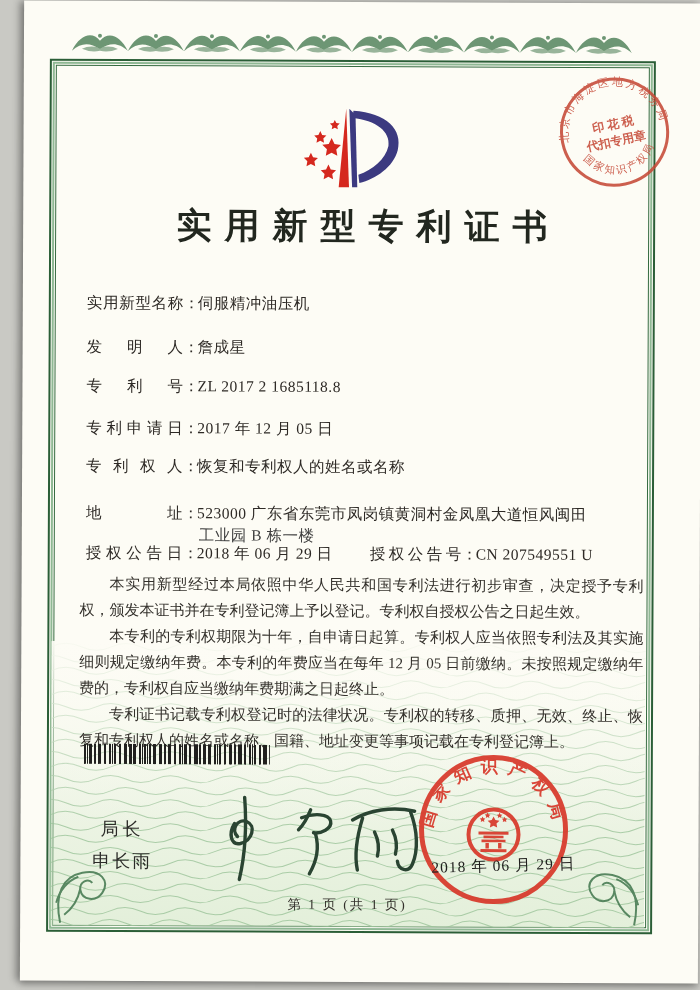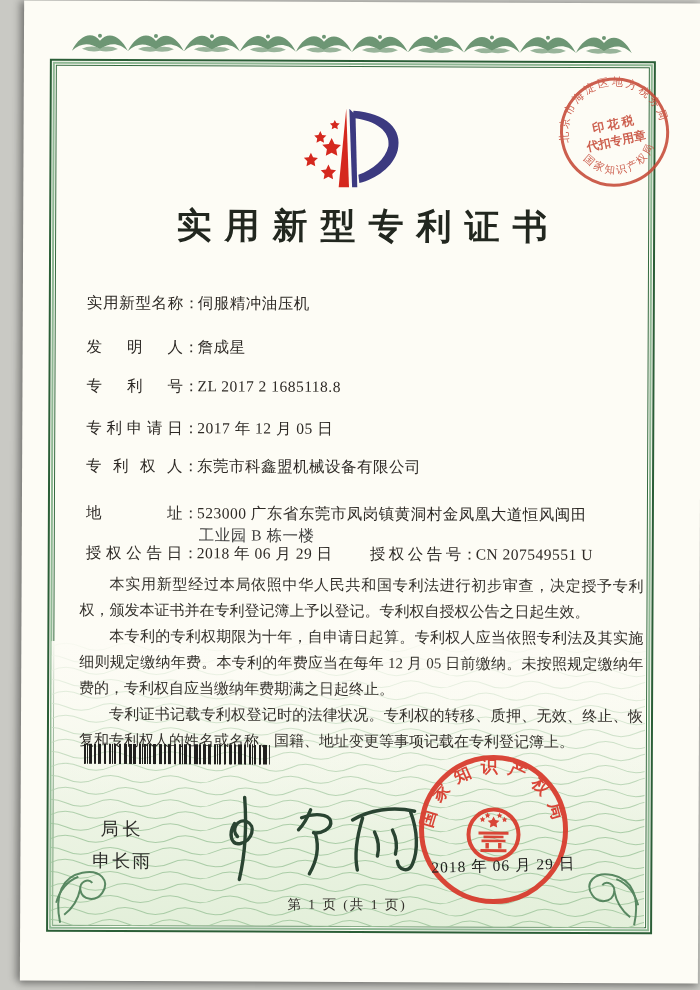--- a/index.html
+++ b/index.html
@@ -179,21 +179,21 @@
   <div class="row" style="top:336px">
     <span class="lbl">发　明　人</span><span class="colon">：</span><span class="val">詹成星</span>
   </div>
   <div class="row" style="top:375px">
     <span class="lbl">专　利　号</span><span class="colon">：</span><span class="val">ZL 2017 2 1685118.8</span>
   </div>
   <div class="row" style="top:417px">
     <span class="lbl">专利申请日</span><span class="colon">：</span><span class="val">2017 年 12 月 05 日</span>
   </div>
   <div class="row" style="top:455px">
-    <span class="lbl">专 利 权 人</span><span class="colon">：</span><span class="val">东莞市科鑫盟机械设备有限公司</span>
+    <span class="lbl">专 利 权 人</span><span class="colon">：</span><span class="val">恢复和专利权人的姓名或名称</span>
   </div>
   <div class="row" style="top:502px">
     <span class="lbl">地　　　址</span><span class="colon">：</span><span class="val">523000 广东省东莞市凤岗镇黄洞村金凤凰大道恒风闽田</span>
   </div>
   <div class="addr2" style="top:524px">工业园 B 栋一楼</div>
   <div class="row" style="top:542px">
     <span class="lbl">授权公告日</span><span class="colon">：</span><span class="val">2018 年 06 月 29 日</span>
   </div>
   <div class="grant-no" style="top:542px">
     <span class="lbl">授权公告号</span><span class="colon">：</span><span class="val">CN 207549551 U</span>

